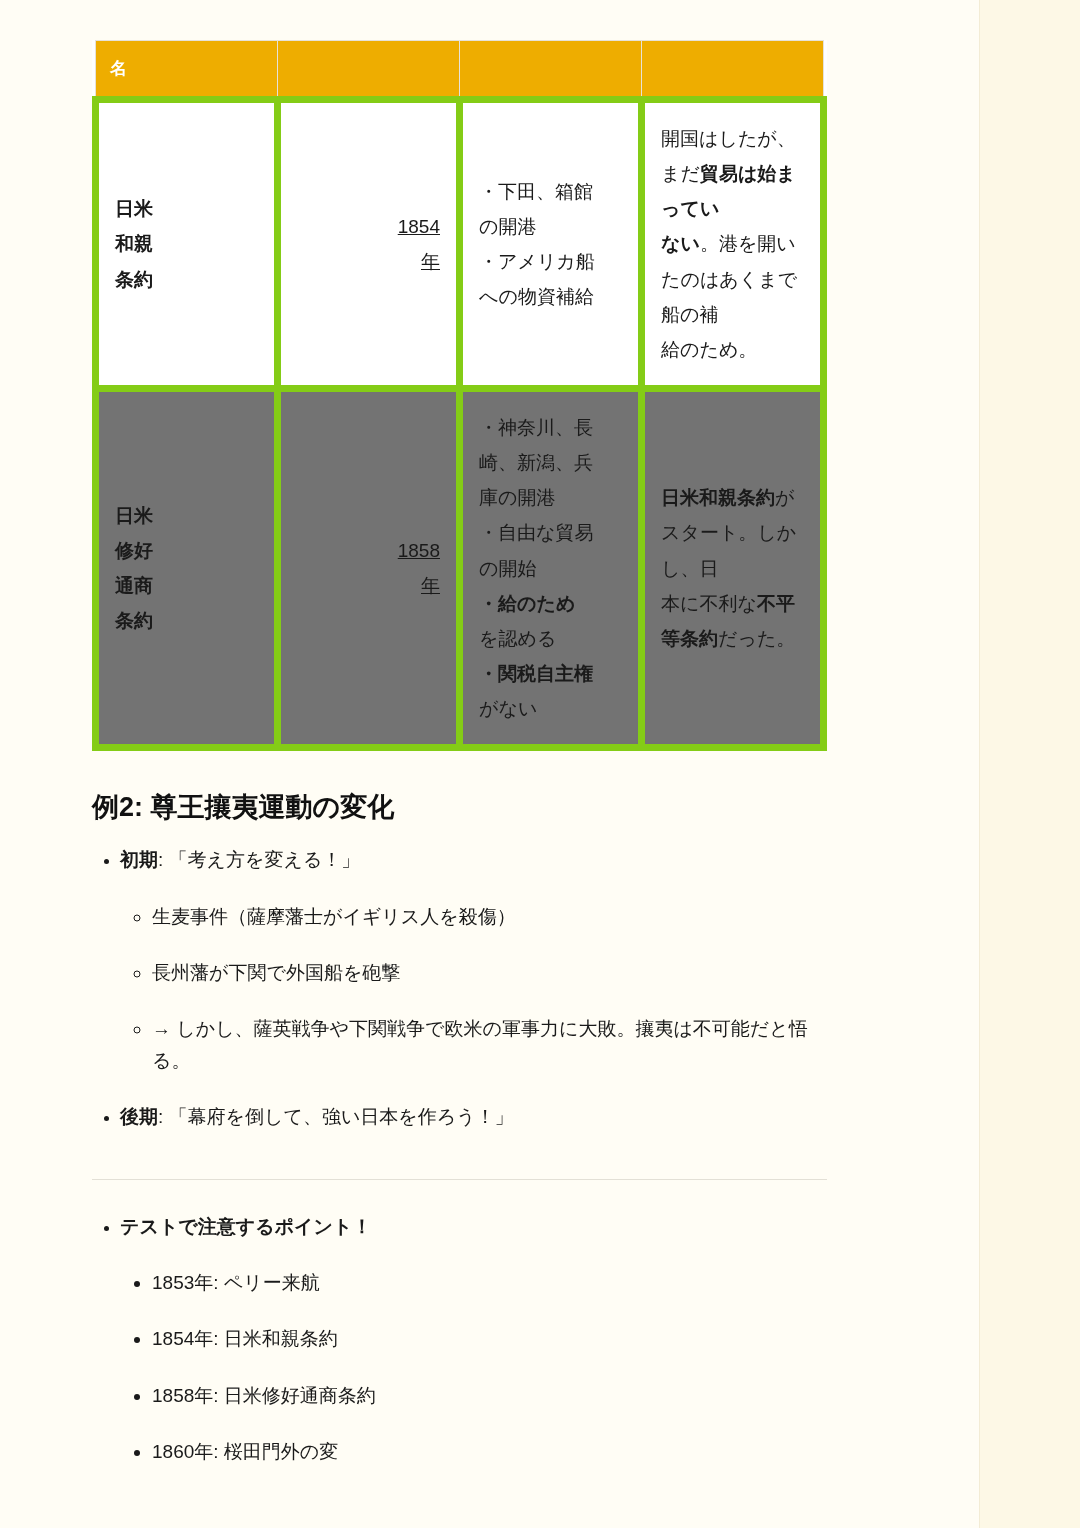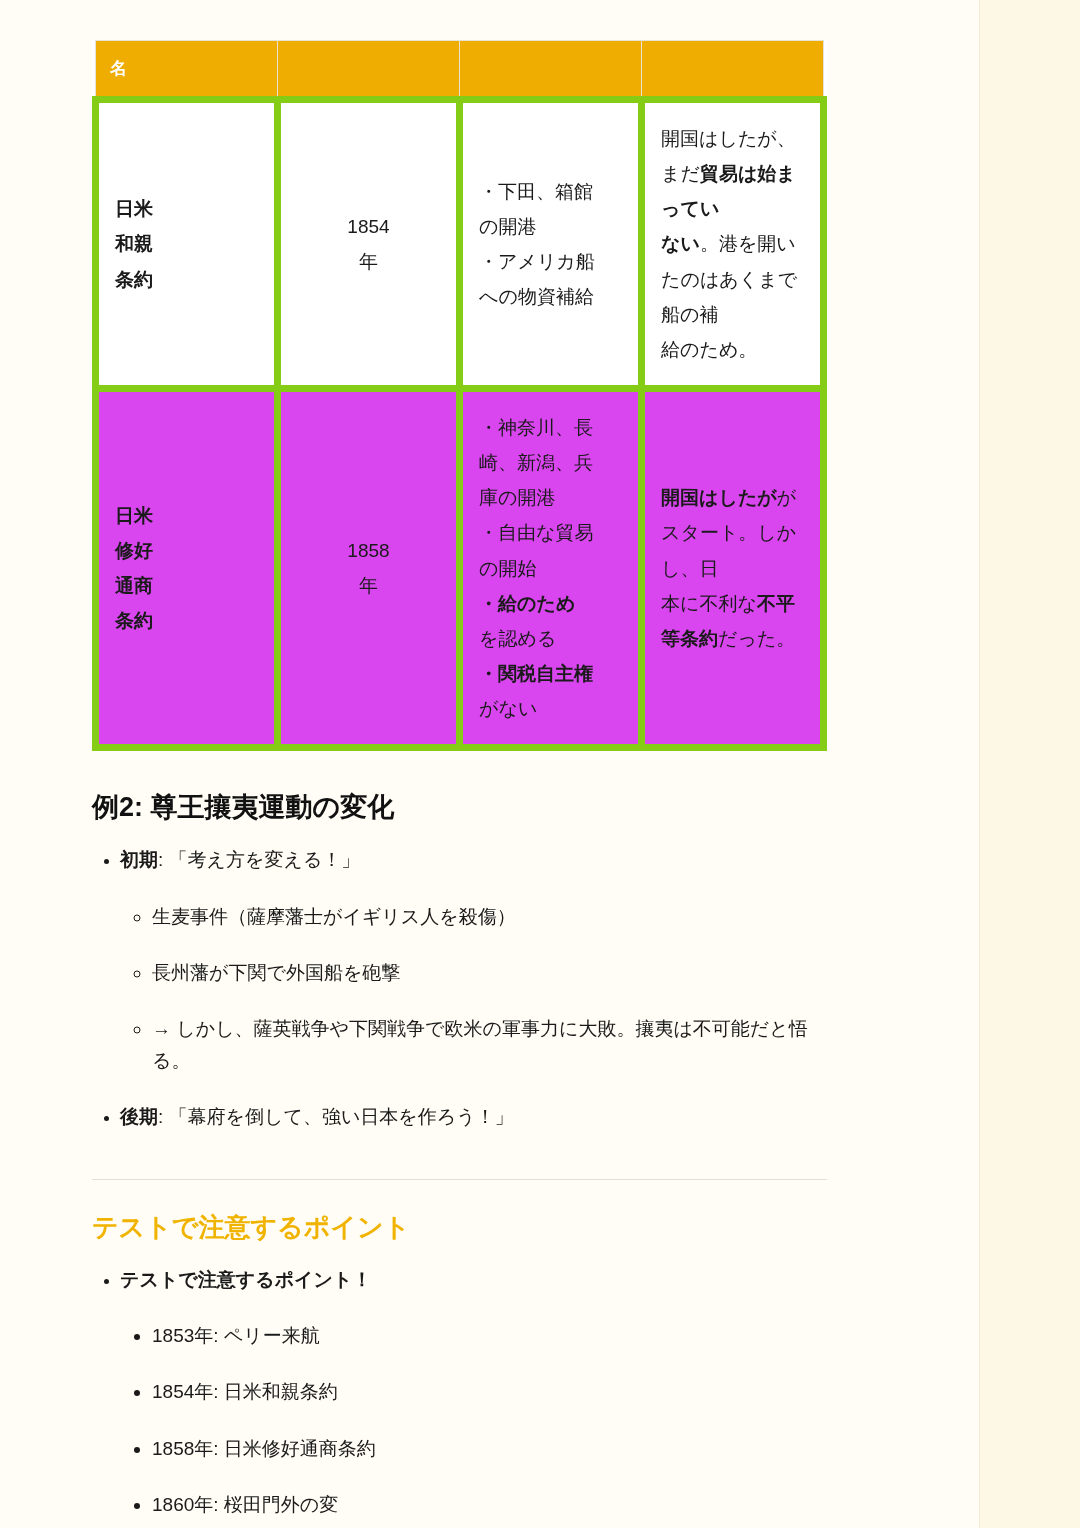--- a/index.html
+++ b/index.html
@@ -56,30 +56,31 @@
   }
   table.treaty td {
     border: 7px solid #84cc16;
     padding: 18px 16px;
     font-size: 19px;
     line-height: 1.85;
     vertical-align: middle;
     color: #1a1a1a;
   }
   table.treaty tr.row-alt td {
-    background: #d946ef;
+    background: #737373;
   }
   td.c-name {
     font-weight: bold;
     text-align: left;
     width: 96px;
   }
   td.c-year {
-    text-align: center;
+    text-align: right;
     width: 92px;
+    text-decoration: underline;
   }
   td.c-points {
     width: 164px;
   }
   td.c-desc {
     width: 375px;
   }
   .b { font-weight: bold; }
 
   
@@ -169,21 +170,21 @@
 年</td>
           <td class="c-points"><span style="white-space:pre-line">・神奈川、長
 崎、新潟、兵
 庫の開港
 ・自由な貿易
 の開始
 </span><span class="b">・給のため</span><span style="white-space:pre-line">
 を認める
 </span><span class="b">・関税自主権</span><span style="white-space:pre-line">
 がない</span></td>
-          <td class="c-desc"><span class="b">開国はしたが</span><span style="white-space:pre-line">がスタート。しかし、日
+          <td class="c-desc"><span class="b">日米和親条約</span><span style="white-space:pre-line">がスタート。しかし、日
 本に不利な</span><span class="b">不平等条約</span><span>だった。</span></td>
         </tr>
       </tbody>
     </table>
 
     <h3 class="sub">例2: 尊王攘夷運動の変化</h3>
 
     <ul class="lv1">
       <li>
         <span class="b">初期</span><span>: 「考え方を変える！」</span>
@@ -193,21 +194,20 @@
           <li>→ しかし、薩英戦争や下関戦争で欧米の軍事力に大敗。攘夷は不可能だと悟る。</li>
         </ul>
       </li>
       <li>
         <span class="b">後期</span><span>: 「幕府を倒して、強い日本を作ろう！」</span>
       </li>
     </ul>
 
     <hr class="div">
 
-    <h2 class="section">テストで注意するポイント</h2>
 
     <ul class="lv1">
       <li>
         <span class="b">テストで注意するポイント！</span>
         <ul class="lv2 disc">
           <li>1853年: ペリー来航</li>
           <li>1854年: 日米和親条約</li>
           <li>1858年: 日米修好通商条約</li>
           <li>1860年: 桜田門外の変</li>
 

